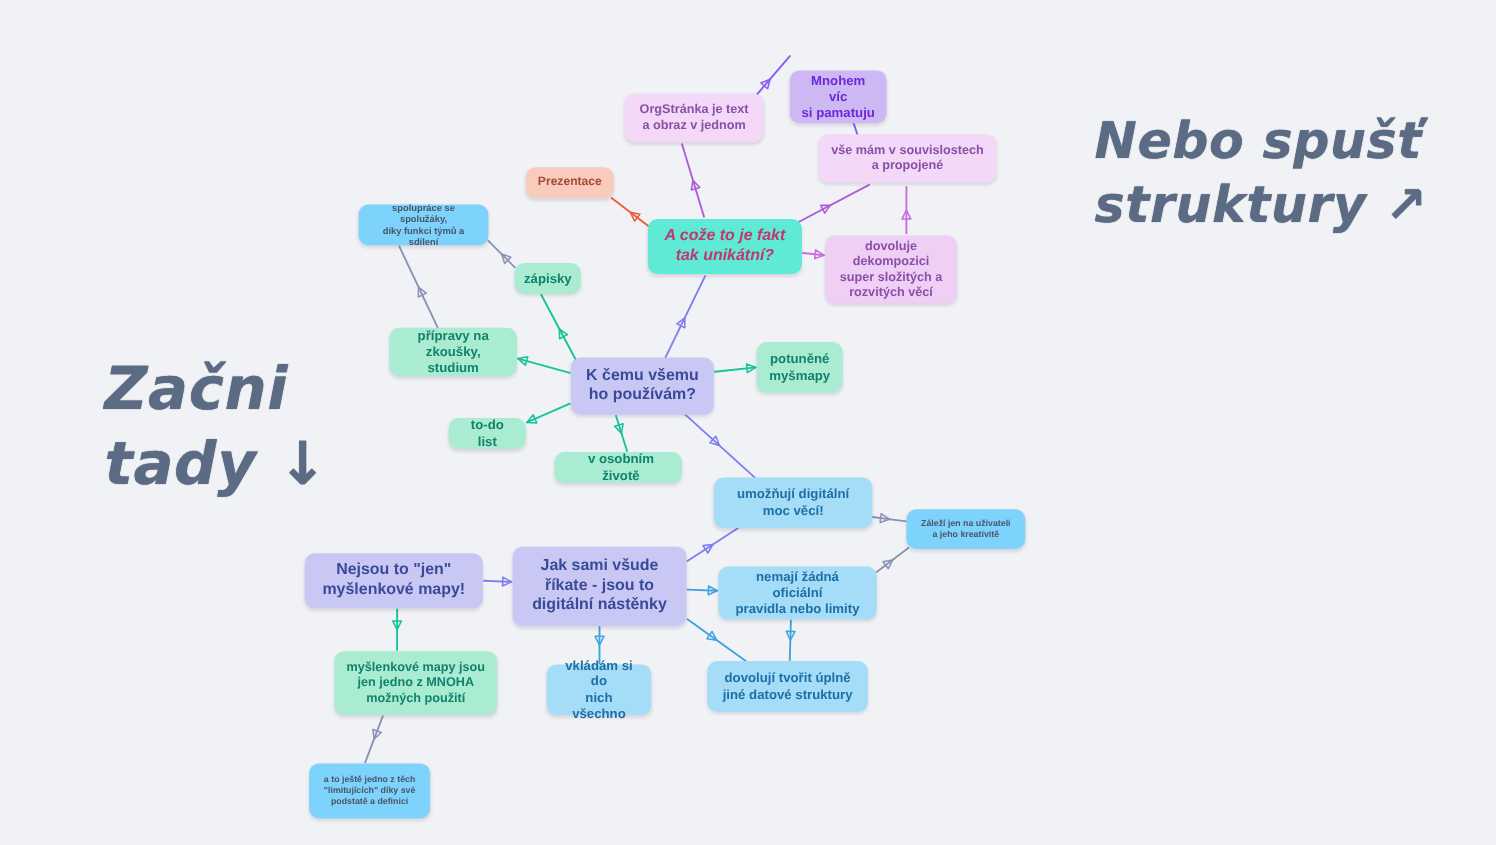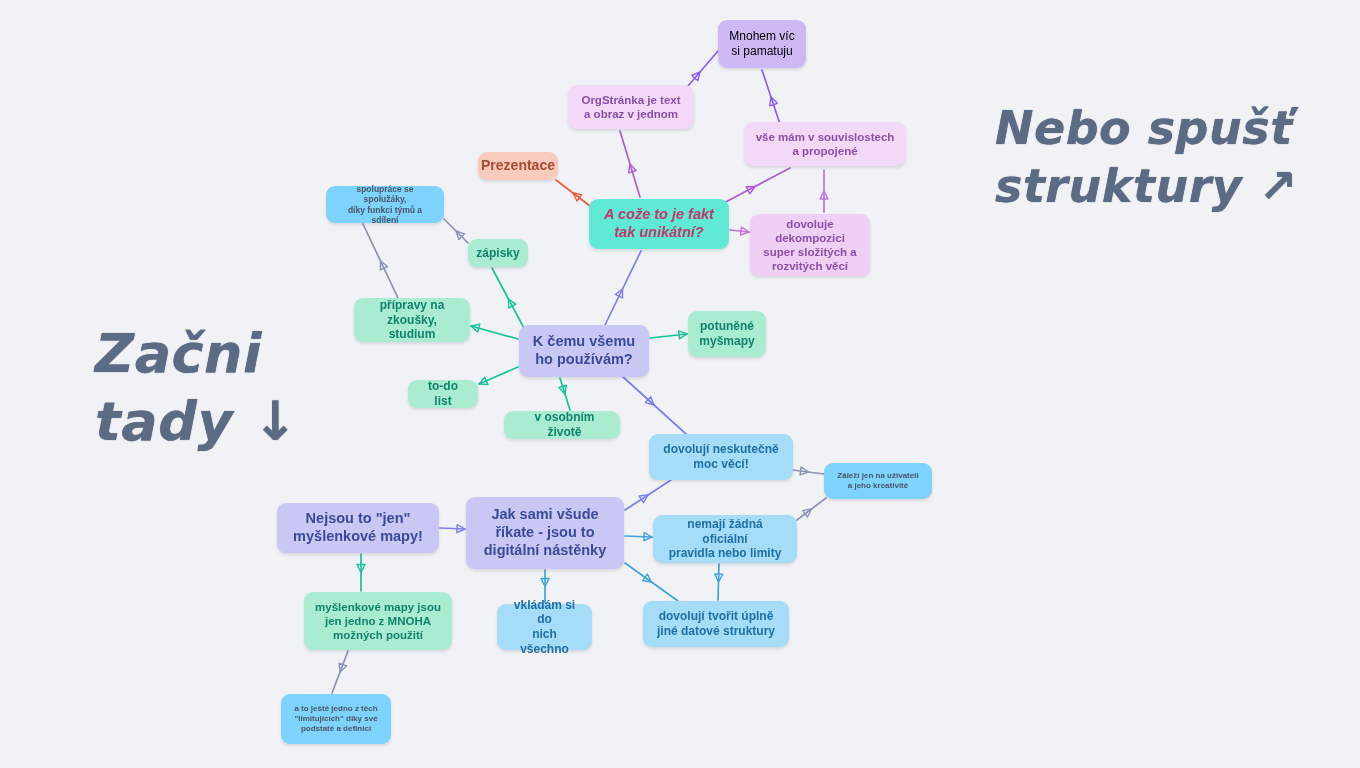--- a/index.html
+++ b/index.html
@@ -21,21 +21,21 @@
     text-align:center;
     line-height:1.22;
     padding:6px 10px;
     box-shadow:0 2px 3px rgba(40,50,80,.13);
     white-space:pre-line;
   }
 
   
   .n-pink     {background:#5eead4;color:#c2366f;font-weight:bold;font-style:italic;}
   .n-salmon   {background:#f8cbbd;color:#a64b35;font-weight:bold;}
-  .n-lilacmid {background:#cdb8f3;color:#000000;font-weight:normal;}
+  .n-lilacmid {background:#cdb8f3;color:#6d28d9;font-weight:bold;margin-top:44px;}
   .n-lilac    {background:#f3d9f7;color:#8a4fa8;font-weight:bold;}
   .n-lilac2   {background:#f0cff5;color:#8a4fa8;font-weight:bold;}
   .n-lavender {background:#c9c8f5;color:#3a4a98;font-weight:bold;}
   .n-mint     {background:#a9ecd2;color:#11826c;font-weight:bold;}
   .n-blue     {background:#a5dcf7;color:#1d6fa5;font-weight:bold;}
   .n-gray     {background:#7dd3fc;color:#4a5568;font-weight:bold;}
 
   .hand{
     position:absolute;
     color:#5c6b84;
@@ -159,38 +159,38 @@
         <polygon points="340.00,672.00 346.59,665.95 339.11,663.10" fill="none" stroke="#8a93b5" stroke-width="1.4" stroke-linejoin="round"></polygon>
       </g>
     </svg>
   <div id="nodes-layer">
       <div class="node n-lilacmid" style="left: 718px; top: 20px; width: 88px; min-height: 48px; height: 48px; font-size: 12px;">Mnohem víc
 si pamatuju</div>
       <div class="node n-lilac" style="left: 568px; top: 85px; width: 126px; min-height: 44px; height: 44px; font-size: 11.5px;">OrgStránka je text
 a obraz v jednom</div>
       <div class="node n-lilac" style="left: 744px; top: 122px; width: 162px; min-height: 44px; height: 44px; font-size: 11.5px;">vše mám v souvislostech
 a propojené</div>
-      <div class="node n-salmon" style="left: 478px; top: 152px; width: 80px; min-height: 28px; height: 28px; font-size: 14px;">Prezentace</div>
+      <div class="node n-salmon" style="left: 478px; top: 152px; width: 80px; min-height: 28px; height: 28px; font-size: 11px;">Prezentace</div>
       <div class="node n-gray" style="left: 326px; top: 186px; width: 118px; min-height: 37px; height: 37px; font-size: 8.5px;">spolupráce se spolužáky,
 díky funkci týmů a sdílení</div>
       <div class="node n-pink" style="left: 589px; top: 199px; width: 140px; min-height: 50px; height: 50px; font-size: 14.5px;">A cože to je fakt
 tak unikátní?</div>
       <div class="node n-lilac2" style="left: 750px; top: 214px; width: 120px; min-height: 62px; height: 62px; font-size: 11.5px;">dovoluje dekompozici
 super složitých a
 rozvitých věcí</div>
       <div class="node n-mint" style="left: 468px; top: 239px; width: 60px; min-height: 28px; height: 28px; font-size: 12px;">zápisky</div>
       <div class="node n-mint" style="left: 354px; top: 298px; width: 116px; min-height: 44px; height: 44px; font-size: 12px;">přípravy na
 zkoušky, studium</div>
       <div class="node n-mint" style="left: 688px; top: 311px; width: 78px; min-height: 46px; height: 46px; font-size: 12px;">potuněné
 myšmapy</div>
       <div class="node n-lavender" style="left: 519px; top: 325px; width: 130px; min-height: 52px; height: 52px; font-size: 14.5px;">K čemu všemu
 ho používám?</div>
       <div class="node n-mint" style="left: 408px; top: 380px; width: 70px; min-height: 28px; height: 28px; font-size: 12px;">to-do list</div>
       <div class="node n-mint" style="left: 504px; top: 411px; width: 116px; min-height: 28px; height: 28px; font-size: 12px; padding-left: 15px;">v osobním životě</div>
-      <div class="node n-blue" style="left: 649px; top: 434px; width: 144px; min-height: 46px; height: 46px; font-size: 12px;">dovolují neskutečně
+      <div class="node n-blue" style="left: 649px; top: 434px; width: 144px; min-height: 46px; height: 46px; font-size: 12px;">umožňují digitální
 moc věcí!</div>
       <div class="node n-gray" style="left: 824px; top: 463px; width: 108px; min-height: 36px; height: 36px; font-size: 8px;">Záleží jen na uživateli
 a jeho kreativitě</div>
       <div class="node n-lavender" style="left: 277px; top: 503px; width: 162px; min-height: 50px; height: 50px; font-size: 14.5px;">Nejsou to "jen"
 myšlenkové mapy!</div>
       <div class="node n-lavender" style="left: 466px; top: 497px; width: 158px; min-height: 72px; height: 72px; font-size: 14.5px;">Jak sami všude
 říkate - jsou to
 digitální nástěnky</div>
       <div class="node n-blue" style="left: 653px; top: 515px; width: 144px; min-height: 48px; height: 48px; font-size: 12px;">nemají žádná oficiální
 pravidla nebo limity</div>

